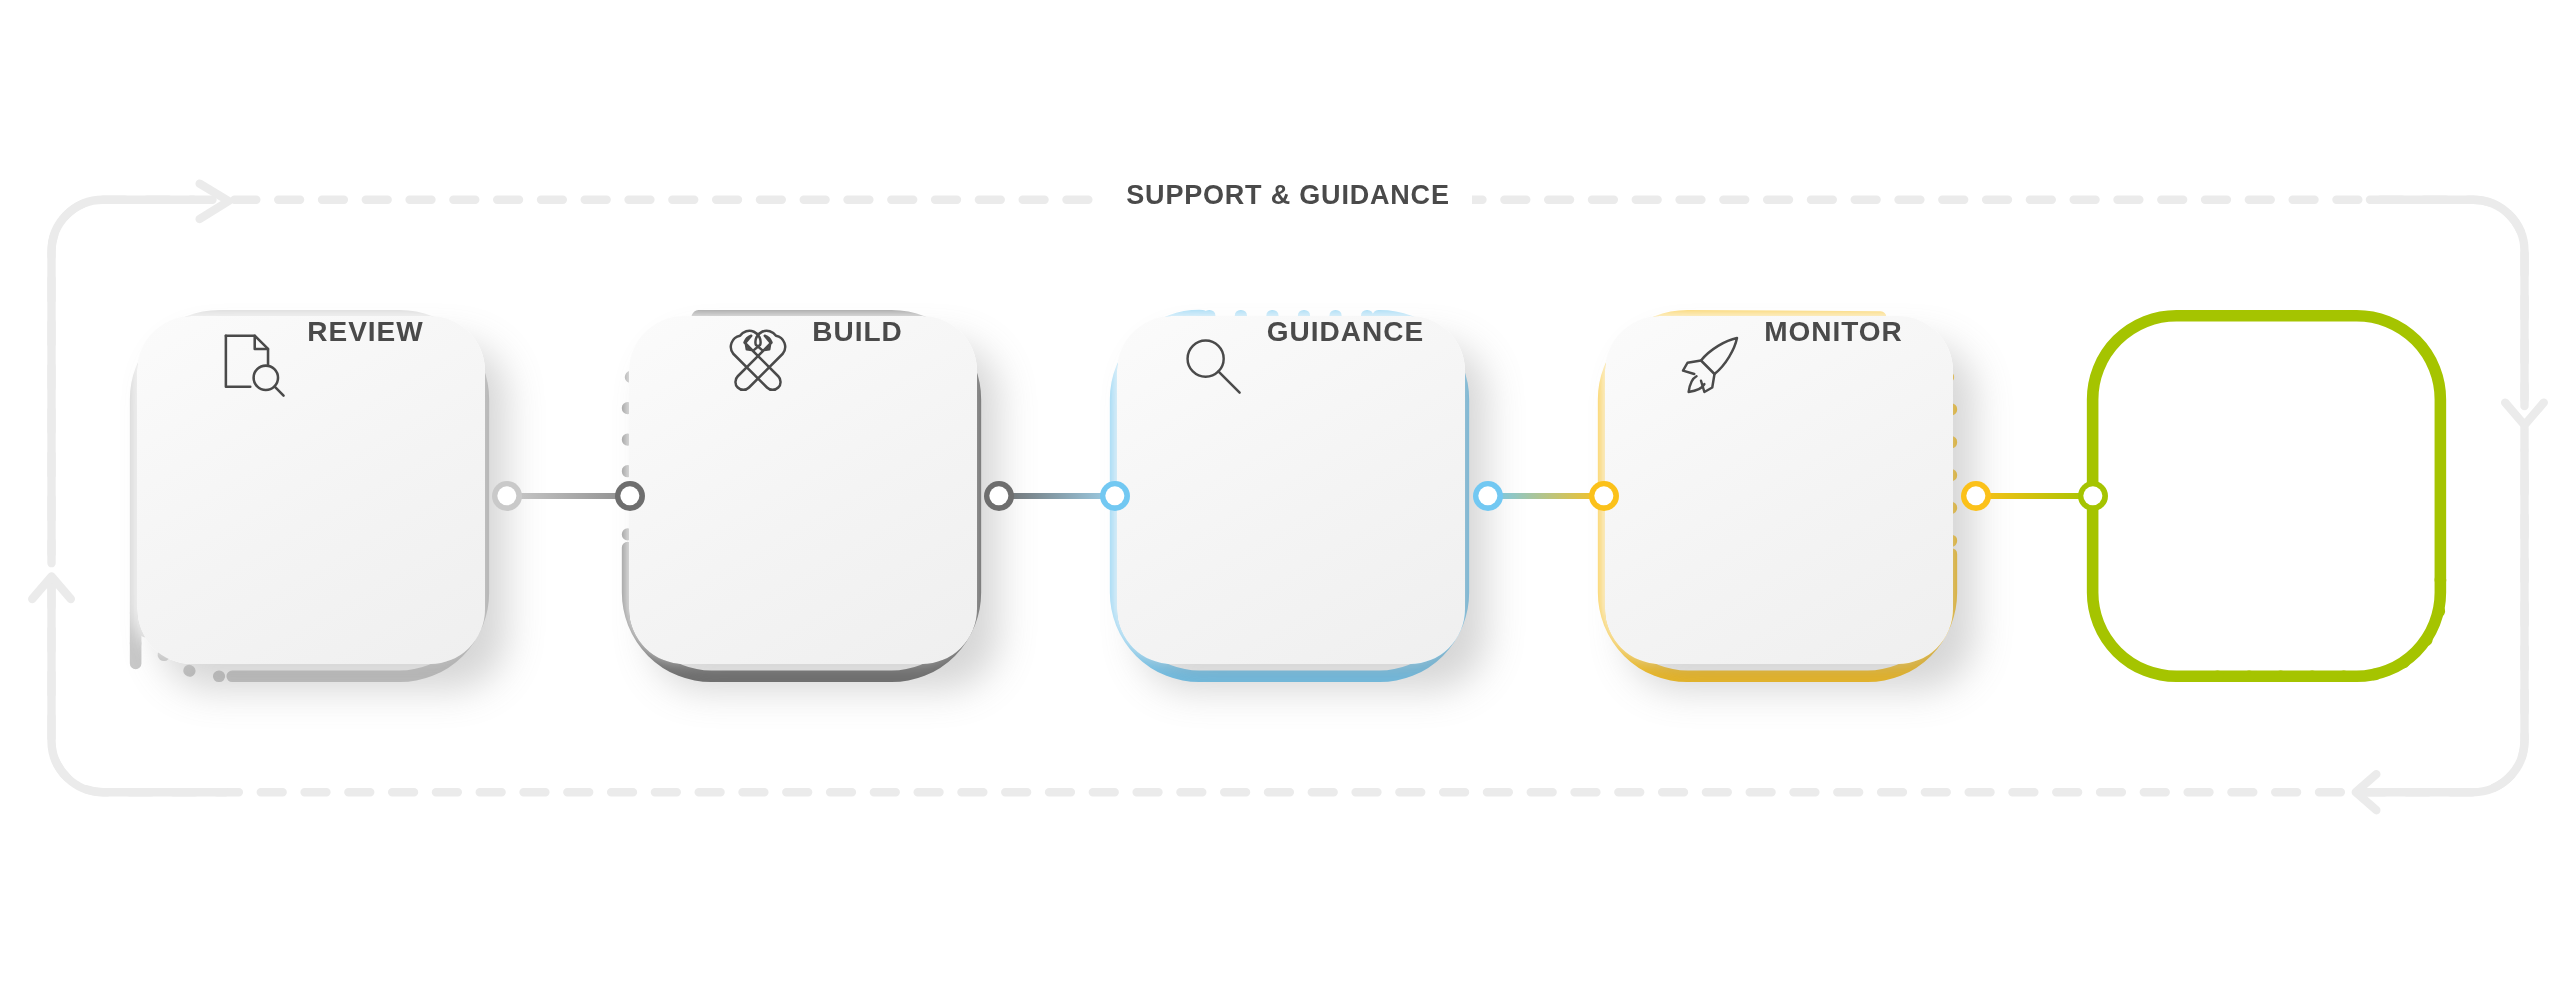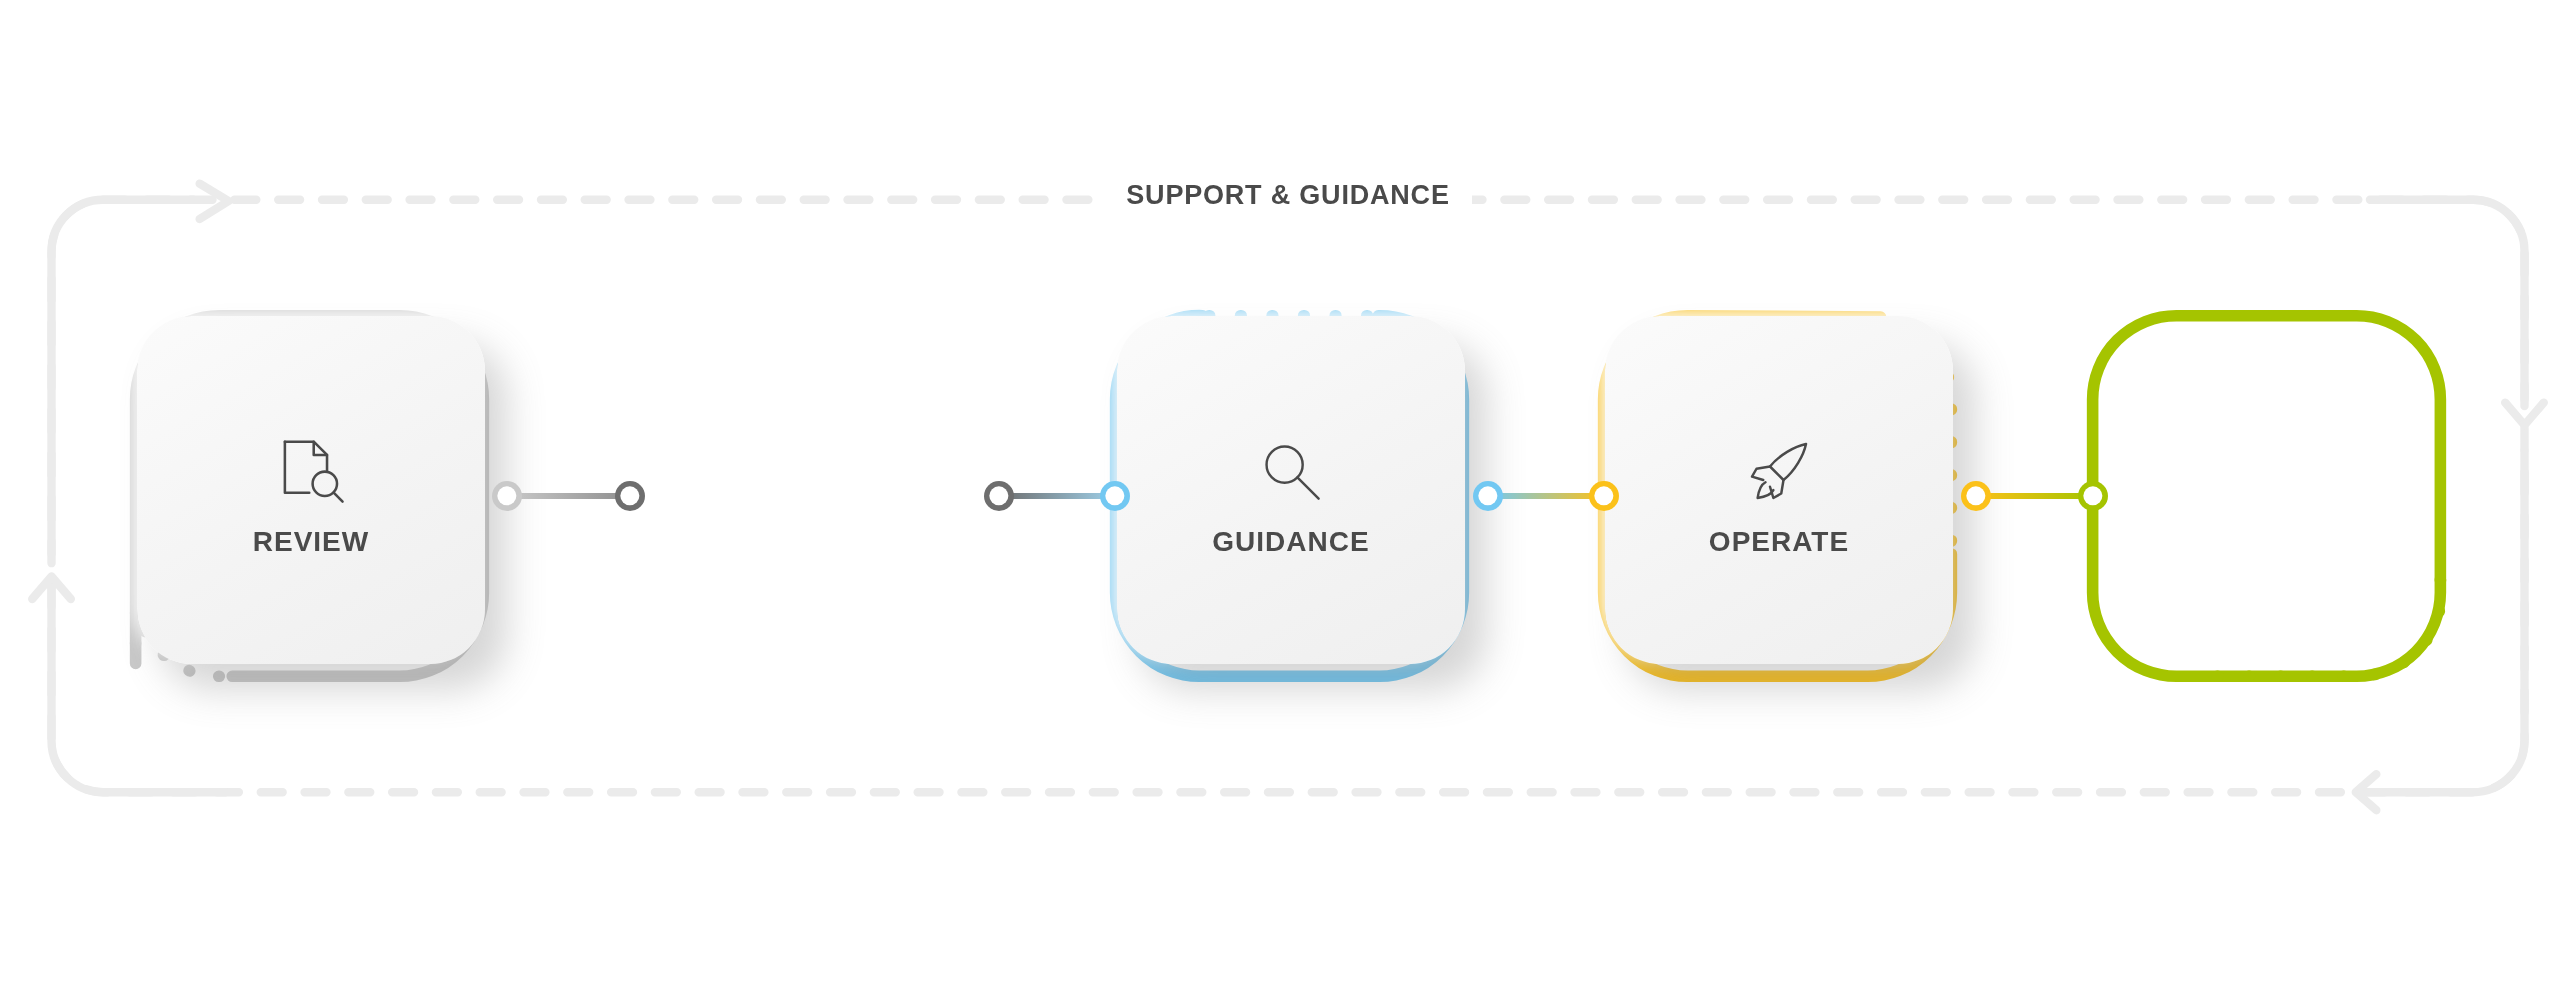--- a/index.html
+++ b/index.html
@@ -79,22 +79,21 @@
     position: absolute;
     left: 40px;
     top: 39px;
     width: 348px;
     height: 348px;
     border-radius: 55px;
     background: linear-gradient(150deg, #fbfbfb 0%, #f4f4f4 55%, #efefef 100%);
     box-shadow: 22px 26px 37px rgba(120,120,120,0.30),
                 -5.2px -5.2px 16.7px rgba(255,255,255,0.95);
     display: flex;
-    flex-direction: column;
-    align-items: center;
+    flex-direction: row;
     justify-content: center;
     z-index: 3;
   }
 
   .tile-icon {
     width: 109px;
     height: 97px;
     display: flex;
     align-items: center;
     justify-content: center;
@@ -200,20 +199,35 @@
             <path d="M8 6 v46 h22"></path>
             <path d="M34 6 v12 h12"></path>
             <circle cx="44" cy="44" r="11"></circle>
             <line x1="52" y1="52" x2="60" y2="60"></line>
           </svg>
         </div>
         <div class="tile-label">REVIEW</div>
       </div>
     </div>
 
+    <div class="step" style="left:589px;">
+      <svg class="ring-svg" viewBox="0 0 660 680">
+        <path d="M 170 60 L 470 60 A 130 130 0 0 1 600 190 L 600 490 A 130 130 0 0 1 470 620 L 190 620 A 130 130 0 0 1 60 490 L 60 420" fill="none" stroke="#6e6e6e" stroke-width="18" stroke-linecap="round"></path>
+        <path d="M 60 400 L 60 190 A 130 130 0 0 1 190 60" fill="none" stroke="#6e6e6e" stroke-width="18" stroke-linecap="round" stroke-dasharray="1 48"></path>
+      </svg>
+      <div class="tile">
+        <div class="tile-icon">
+          <svg width="72" height="72" viewBox="0 0 64 64" fill="none" stroke="#4a4a4a" stroke-width="2.2" stroke-linecap="round" stroke-linejoin="round">
+            <path d="M16 6 a10 10 0 0 0 -6 16 l30 30 a7 7 0 0 0 10 -10 l-30 -30 a10 10 0 0 1 6 -6 l-5 6 l1 6 l6 1 l6 -5 a10 10 0 0 0 -18 -8 z"></path>
+            <path d="M48 6 a10 10 0 0 1 6 16 l-30 30 a7 7 0 0 1 -10 -10 l30 -30 a10 10 0 0 0 -6 -6 l5 6 l-1 6 l-6 1 l-6 -5 a10 10 0 0 1 18 -8 z"></path>
+          </svg>
+        </div>
+        <div class="tile-label">BUILD</div>
+      </div>
+    </div>
 
     <div class="step" style="left:1077px;">
       <svg class="ring-svg" viewBox="0 0 660 680">
         <path d="M 195 60 A 130 130 0 0 0 60 190 L 60 490 A 130 130 0 0 0 190 620 L 470 620 A 130 130 0 0 0 600 490 L 600 190 A 130 130 0 0 0 468 60" fill="none" stroke="#72c8f2" stroke-width="18" stroke-linecap="round"></path>
         <path d="M 205 60 L 458 60" fill="none" stroke="#72c8f2" stroke-width="18" stroke-linecap="round" stroke-dasharray="1 48"></path>
       </svg>
       <div class="tile">
         <div class="tile-icon">
           <svg width="68" height="68" viewBox="0 0 64 64" fill="none" stroke="#4a4a4a" stroke-width="2.3" stroke-linecap="round" stroke-linejoin="round">
             <circle cx="26" cy="26" r="17"></circle>
@@ -231,21 +245,21 @@
       </svg>
       <div class="tile">
         <div class="tile-icon">
           <svg width="72" height="72" viewBox="0 0 64 64" fill="none" stroke="#4a4a4a" stroke-width="2.2" stroke-linecap="round" stroke-linejoin="round">
             <path d="M56 8 C46 10 32 18 24 28 l12 12 c10 -8 18 -22 20 -32 z"></path>
             <path d="M24 28 l-12 2 l-4 7 l10 3"></path>
             <path d="M36 40 l-2 12 l-7 4 l-3 -10"></path>
             <path d="M20 42 c-4 2 -6 7 -7 14 c7 -1 12 -3 14 -7"></path>
           </svg>
         </div>
-        <div class="tile-label">OPERATE</div>
+        <div class="tile-label">MONITOR</div>
       </div>
     </div>
 
     <div class="step" style="left:2054px;">
       <svg class="ring-svg" viewBox="0 0 660 680">
         <path d="M 190 620 L 470 620 A 130 130 0 0 0 600 490 L 600 190 A 130 130 0 0 0 470 60 L 190 60 A 130 130 0 0 0 60 190 L 60 490 A 130 130 0 0 0 190 620" fill="none" stroke="#a5c400" stroke-width="18" stroke-linecap="round"></path>
         <path d="M 600 470 A 130 130 0 0 1 470 620 L 250 620" fill="none" stroke="#a5c400" stroke-width="18" stroke-linecap="round" stroke-dasharray="1 48"></path>
       </svg>
     </div>
 

